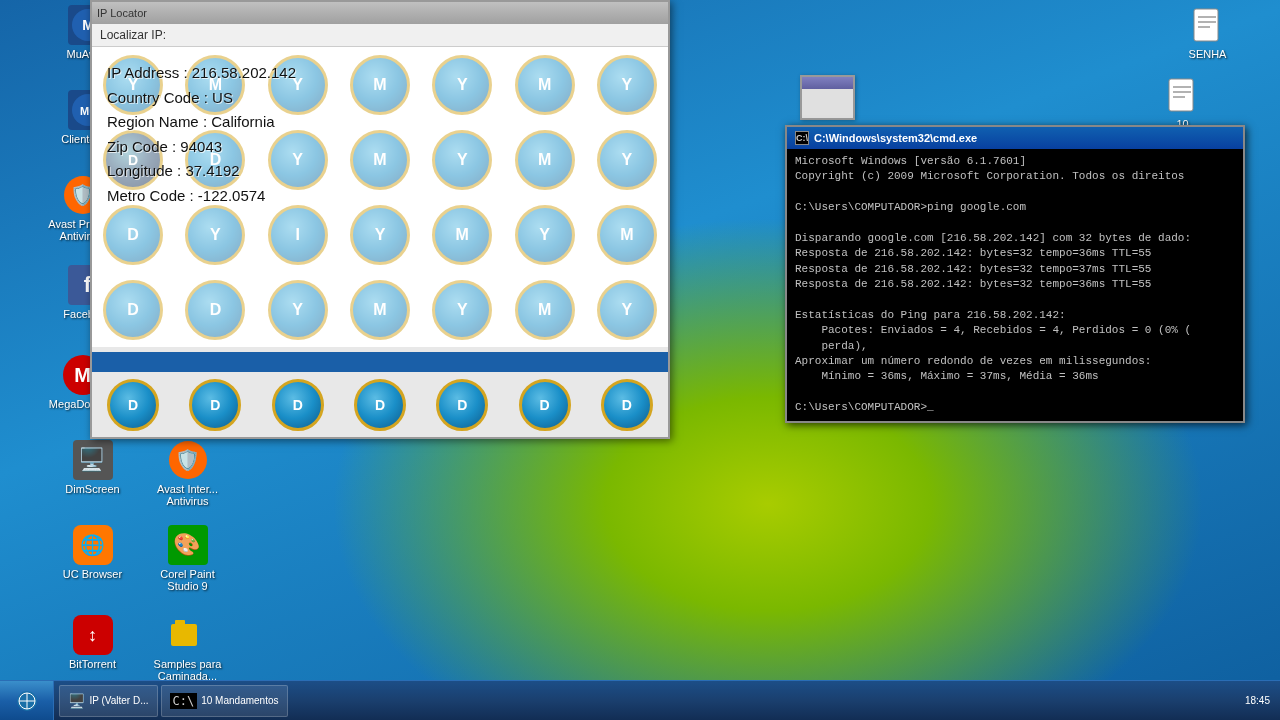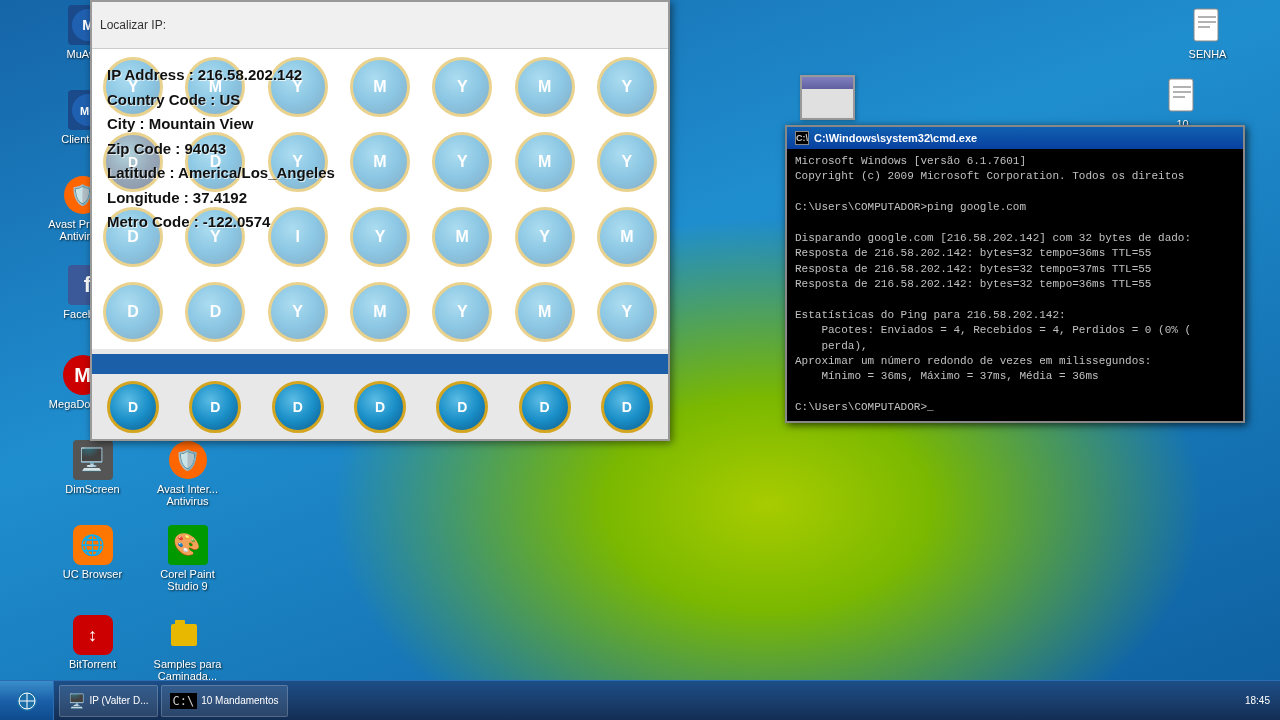--- a/index.html
+++ b/index.html
@@ -94,21 +94,21 @@
       display: flex;
       align-items: center;
       padding: 0 5px;
       font-size: 11px;
       color: #333;
     }
 
     .ip-window-toolbar {
       background: #f0f0f0;
       border-bottom: 1px solid #ccc;
-      padding: 16px 8px;
+      padding: 4px 8px;
       display: flex;
       align-items: center;
       gap: 16px;
       font-size: 12px;
     }
     .ip-window-toolbar label {
       color: #333;
       font-size: 12px;
     }
     .ip-input {
@@ -154,21 +154,21 @@
     }
 
     
     .ip-info {
       position: relative;
       z-index: 10;
       padding: 5px;
     }
     .ip-info-row {
       font-size: 15px;
-      font-weight: bold;
+      font-weight: normal;
       color: #111;
       margin-bottom: 2px;
       text-shadow: 1px 1px 0 rgba(255,255,255,0.7);
       line-height: 1.5;
     }
 
     .ip-bottom-bar {
       background: #1a5fa8;
       height: 20px;
       margin-top: 5px;
@@ -381,20 +381,23 @@
       </svg>
   </div>
   <span class="icon-label">10 MANDAMENTOS</span>
 </div>
 
 <div class="small-blank-window">
   <div class="small-blank-titlebar"></div>
 </div>
 
 <div class="ip-window">
+  <div class="ip-window-titlebar">
+    <span>IP Locator</span>
+  </div>
   <div class="ip-window-toolbar">
     <label>Localizar IP:</label>
   </div>
   <div class="ip-content">
 
     <div class="ip-bg-tiles">
 
       <div class="tile">
           <div class="tile-circle">
             <span style="color:white;font-size:16px;font-weight:bold;">Y</span>
@@ -536,23 +539,22 @@
       <div class="tile">
           <div class="tile-circle">
             <span style="color:white;font-size:16px;font-weight:bold;">Y</span>
           </div>
         </div>
     </div>
 
     <div class="ip-info">
       <div class="ip-info-row">IP Address : 216.58.202.142</div>
       <div class="ip-info-row">Country Code : US</div>
-      <div class="ip-info-row">City : Mountain View</div>
+      <div class="ip-info-row">Region Name : California</div>
       <div class="ip-info-row">Zip Code : 94043</div>
-      <div class="ip-info-row">Latitude : America/Los_Angeles</div>
       <div class="ip-info-row">Longitude : 37.4192</div>
       <div class="ip-info-row">Metro Code : -122.0574</div>
     </div>
   </div>
   <div class="ip-bottom-bar"></div>
 
   <div style="display:flex;gap:0;background:#e8e8e8;overflow:hidden;height:65px;">
     <div class="tile" style="flex:1;">
         <div class="tile-circle" style="width:52px;height:52px;">
           <span style="color:white;font-size:14px;font-weight:bold;">D</span>

